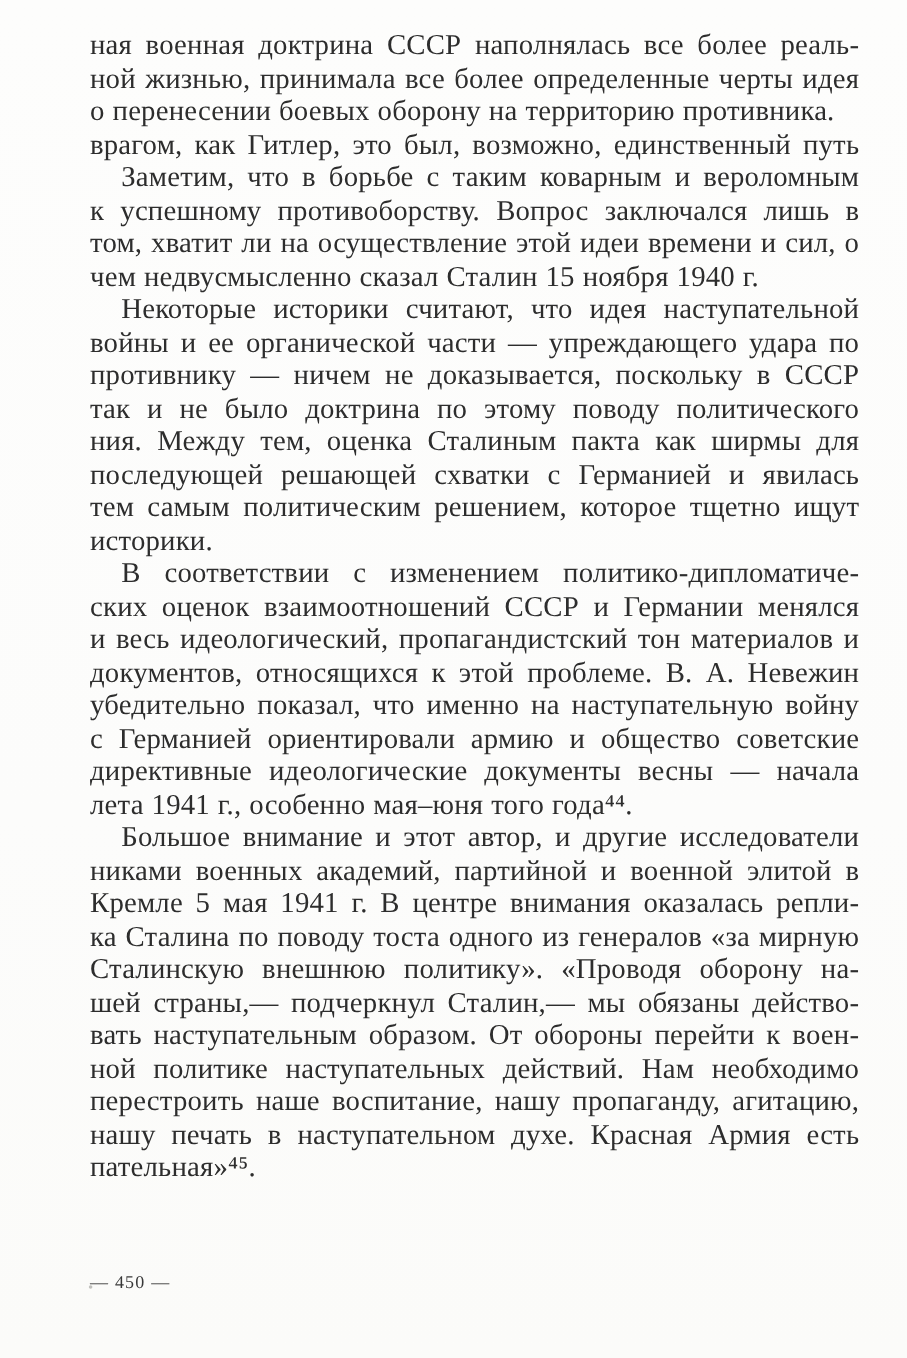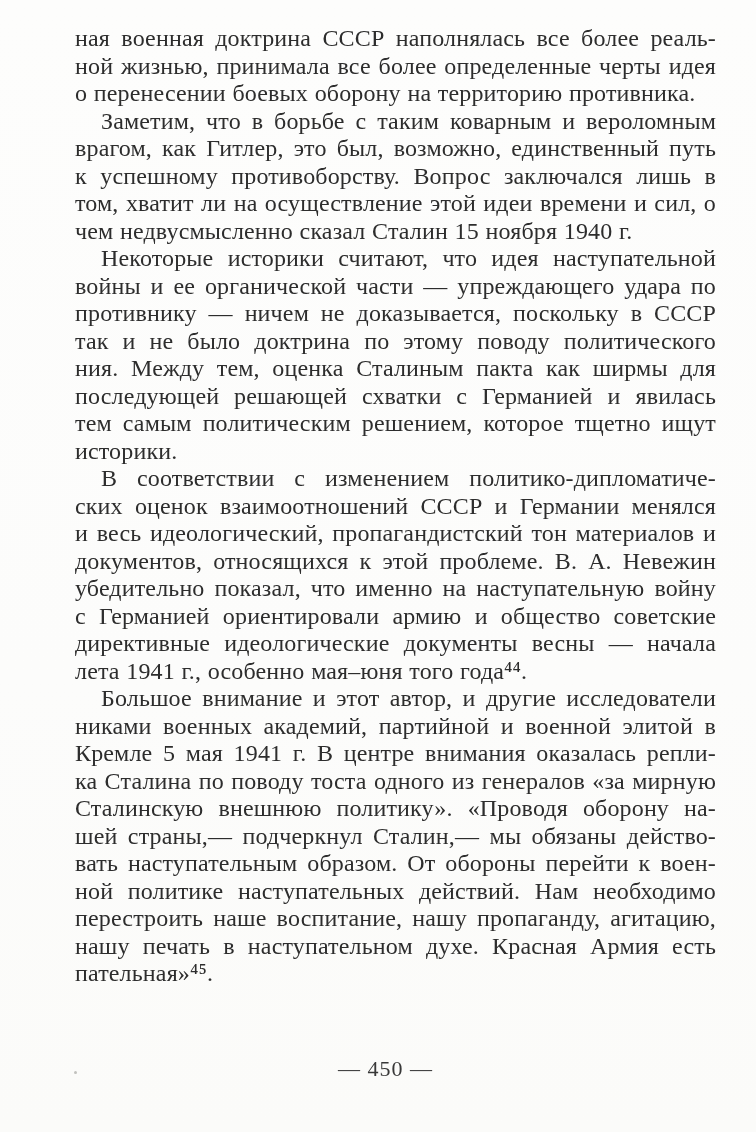--- a/index.html
+++ b/index.html
@@ -41,25 +41,24 @@
   .line.last {
     text-align: left;
     text-align-last: left;
     -moz-text-align-last: left;
   }
   .line.first-indent {
     text-indent: 26px;
   }
   .footer {
     position: absolute;
-    left: 65px;
+    left: 75px;
     top: 1056px;
     width: 641px;
-    text-align: center;
-    font-size: 22px;
+    font-size: 15px;
     line-height: 26px;
     letter-spacing: 1px;
     color: #383838;
   }
   .speck {
     position: absolute;
     left: 74px;
     top: 1071px;
     width: 3px;
     height: 3px;
@@ -72,22 +71,22 @@
 <body>
 
 <div class="page">
   <div class="text-block" id="text-block">
       <div class="para">
         <div class="line">ная военная доктрина СССР наполнялась все более реаль-</div>
         <div class="line">ной жизнью, принимала все более определенные черты идея</div>
         <div class="line last">о перенесении боевых оборону на территорию противника.</div>
       </div>
       <div class="para">
+        <div class="line">врагом, как Гитлер, это был, возможно, единственный путь</div>
         <div class="line first-indent">Заметим, что в борьбе с таким коварным и вероломным</div>
-        <div class="line">врагом, как Гитлер, это был, возможно, единственный путь</div>
         <div class="line">к успешному противоборству. Вопрос заключался лишь в</div>
         <div class="line">том, хватит ли на осуществление этой идеи времени и сил, о</div>
         <div class="line last">чем недвусмысленно сказал Сталин 15 ноября 1940 г.</div>
       </div>
       <div class="para">
         <div class="line first-indent">Некоторые историки считают, что идея наступательной</div>
         <div class="line">войны и ее органической части — упреждающего удара по</div>
         <div class="line">противнику — ничем не доказывается, поскольку в СССР</div>
         <div class="line">так и не было доктрина по этому поводу политического реше-</div>
         <div class="line">ния. Между тем, оценка Сталиным пакта как ширмы для</div>

